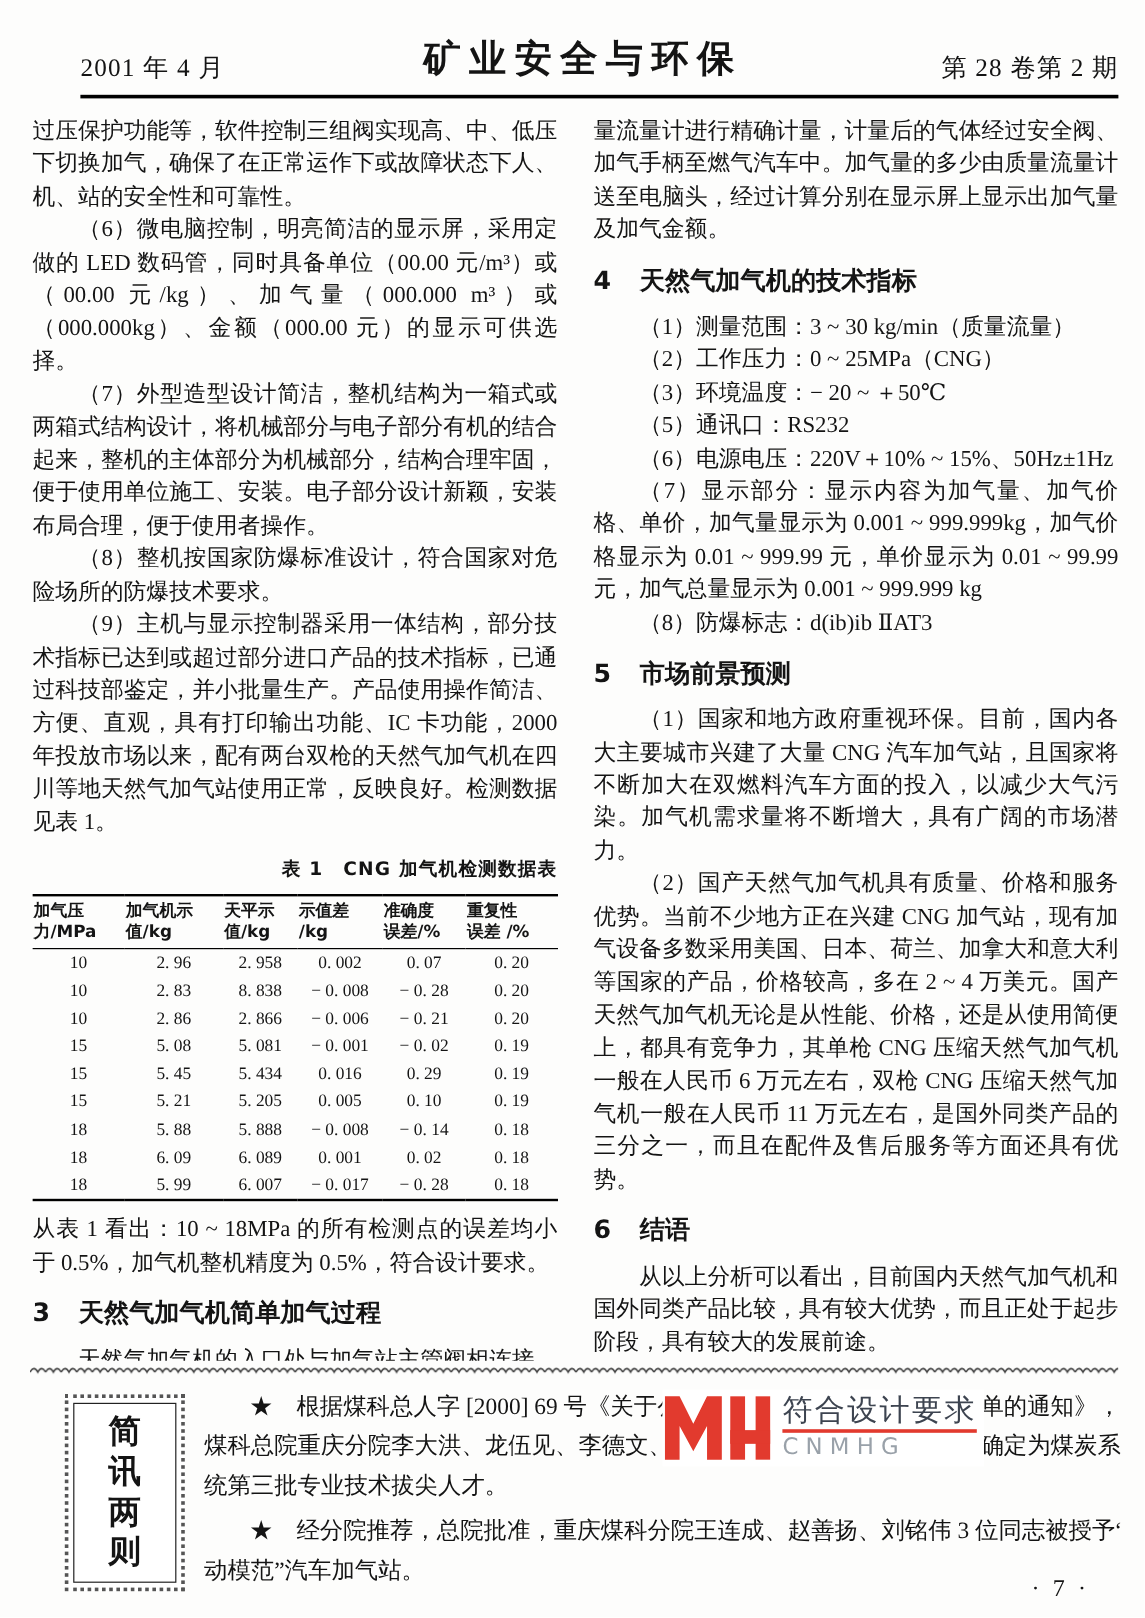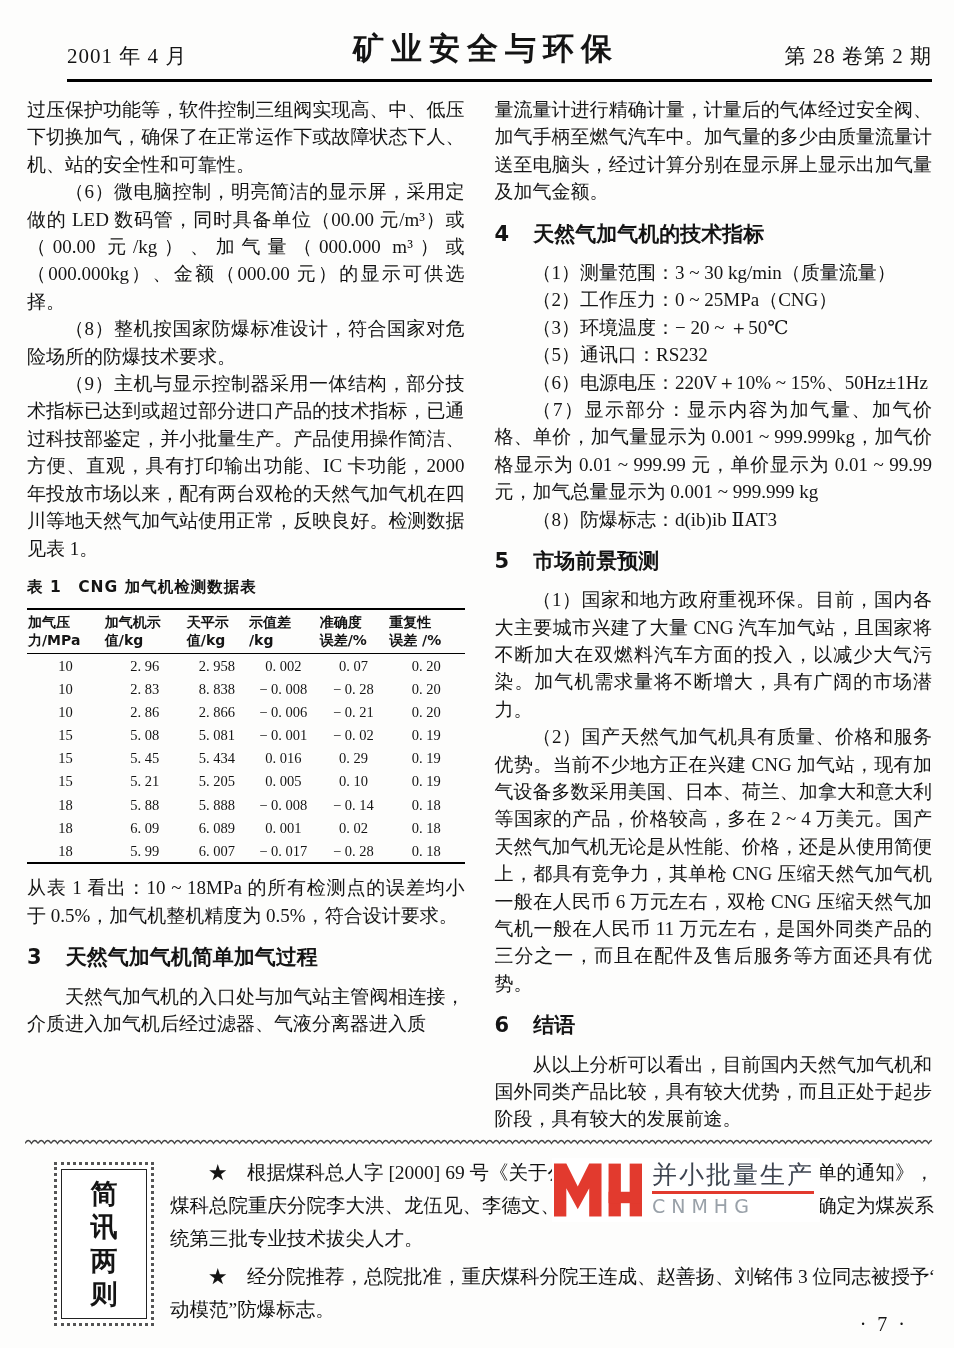--- a/index.html
+++ b/index.html
@@ -29,21 +29,21 @@
   .col{flex:1; min-width:0; font-size:19px; line-height:27.4px; text-align:justify;}
   .col p{margin:0; text-indent:2em;}
   .col p.noind{text-indent:0;}
   .sec{
     display:flex; gap:24px; align-items:baseline;
     font-family:"DejaVu Sans","Liberation Sans",sans-serif;
     font-size:21px; font-weight:bold; margin:15px 0 12px; line-height:1.25;
   }
   
   .tbl-caption{
-    text-align:left; font-size:15.5px; font-weight:bold; margin:12px 0 7px;
+    text-align:right; font-size:15.5px; font-weight:bold; margin:12px 0 7px;
     font-family:"DejaVu Sans","Liberation Sans",sans-serif; letter-spacing:1px;
   }
   table.data{
     width:100%; border-collapse:collapse;
     border-top:2.5px solid #000; border-bottom:2.5px solid #000;
     font-size:14.5px; line-height:1.25; margin-bottom:10px;
   }
   table.data th{
     border-bottom:1.5px solid #000; font-weight:bold; padding:4px 1px;
     font-family:"DejaVu Sans","Liberation Sans",sans-serif; font-size:14px;
@@ -99,20 +99,21 @@
     <span class="h-side">2001 年 4 月</span>
     <span class="h-title">矿业安全与环保</span>
     <span class="h-side">第 28 卷第 2 期</span>
   </div>
 
   <div class="columns">
 
     <div class="col">
       <p class="noind">过压保护功能等，软件控制三组阀实现高、中、低压下切换加气，确保了在正常运作下或故障状态下人、机、站的安全性和可靠性。</p>
       <p>（6）微电脑控制，明亮简洁的显示屏，采用定做的 LED 数码管，同时具备单位（00.00 元/m³）或（00.00 元/kg）、加气量（000.000 m³）或（000.000kg）、金额（000.00 元）的显示可供选择。</p>
+      <p>（7）外型造型设计简洁，整机结构为一箱式或两箱式结构设计，将机械部分与电子部分有机的结合起来，整机的主体部分为机械部分，结构合理牢固，便于使用单位施工、安装。电子部分设计新颖，安装布局合理，便于使用者操作。</p>
       <p>（8）整机按国家防爆标准设计，符合国家对危险场所的防爆技术要求。</p>
       <p>（9）主机与显示控制器采用一体结构，部分技术指标已达到或超过部分进口产品的技术指标，已通过科技部鉴定，并小批量生产。产品使用操作简洁、方便、直观，具有打印输出功能、IC 卡功能，2000 年投放市场以来，配有两台双枪的天然气加气机在四川等地天然气加气站使用正常，反映良好。检测数据见表 1。</p>
 
       <div class="tbl-caption">表 1　CNG 加气机检测数据表</div>
       <table class="data">
         <thead>
           <tr>
 
               <th>
                 <div>加气压</div>
@@ -308,31 +309,31 @@
       <div class="news-line split">
         <span class="fl-indent">★　根据煤科总人字 [2000] 69 号《关于公布煤炭</span>
         <span>尖人才名单的通知》，</span>
       </div>
       <div class="news-line split">
         <span>煤科总院重庆分院李大洪、龙伍见、李德文、徐三民</span>
         <span>同志被确定为煤炭系</span>
       </div>
       <div class="news-line">统第三批专业技术拔尖人才。</div>
       <div class="news-line fl-indent item-gap">★　经分院推荐，总院批准，重庆煤科分院王连成、赵善扬、刘铭伟 3 位同志被授予“煤科总院劳</div>
-      <div class="news-line">动模范”防爆标志。</div>
+      <div class="news-line">动模范”汽车加气站。</div>
     </div>
 
     <div class="watermark">
       <svg class="wm-glyph" width="88" height="58" viewBox="0 0 100 64">
         <path fill="currentColor" d="M0 62 L0 2 L14 2 L27 28 L40 2 L54 2 L54 62 L40 62 L40 30 L27 54 L14 30 L14 62 Z"></path>
         <rect fill="currentColor" x="62" y="2" width="14" height="60"></rect>
         <rect fill="currentColor" x="86" y="2" width="14" height="60"></rect>
         <rect fill="currentColor" x="62" y="34" width="38" height="13"></rect>
       </svg>
       <div class="wm-text">
-        <div class="wm-cn">并小批量生产</div>
+        <div class="wm-cn">符合设计要求</div>
         <div class="wm-en">CNMHG</div>
       </div>
     </div>
   </div>
 
   <div class="page-num">· 7 ·</div>
 </div>
 
 </body></html>

